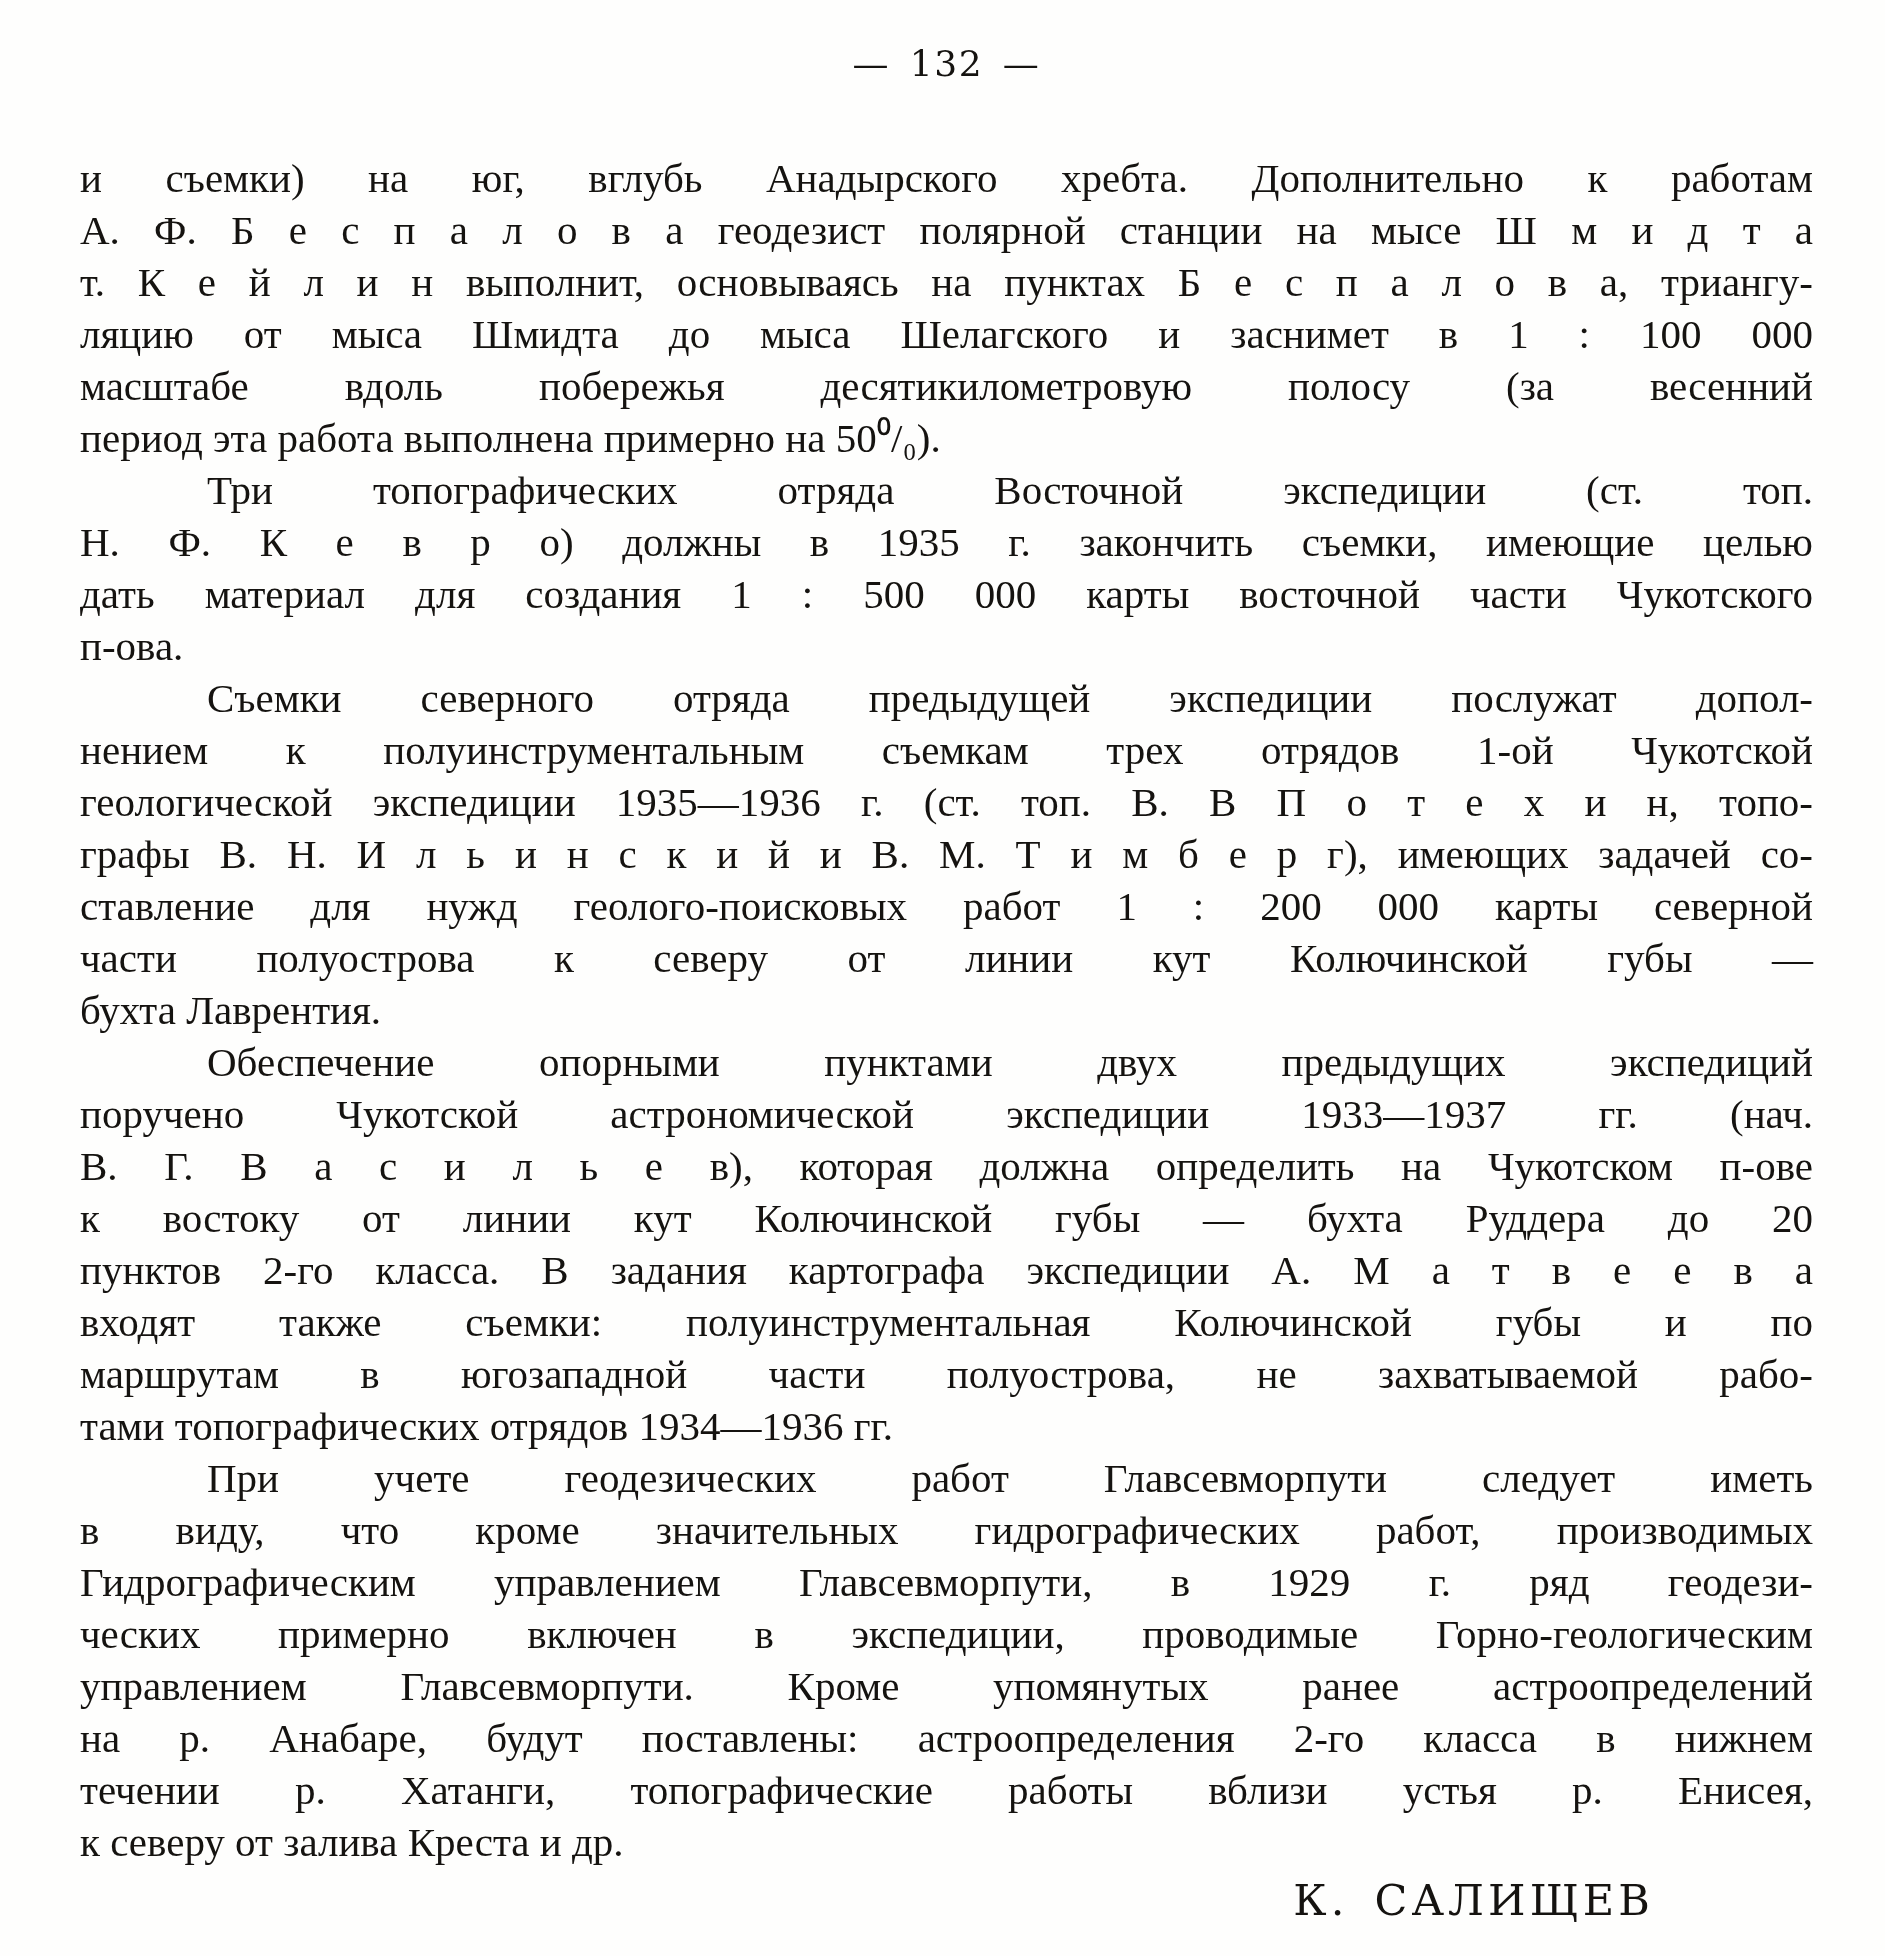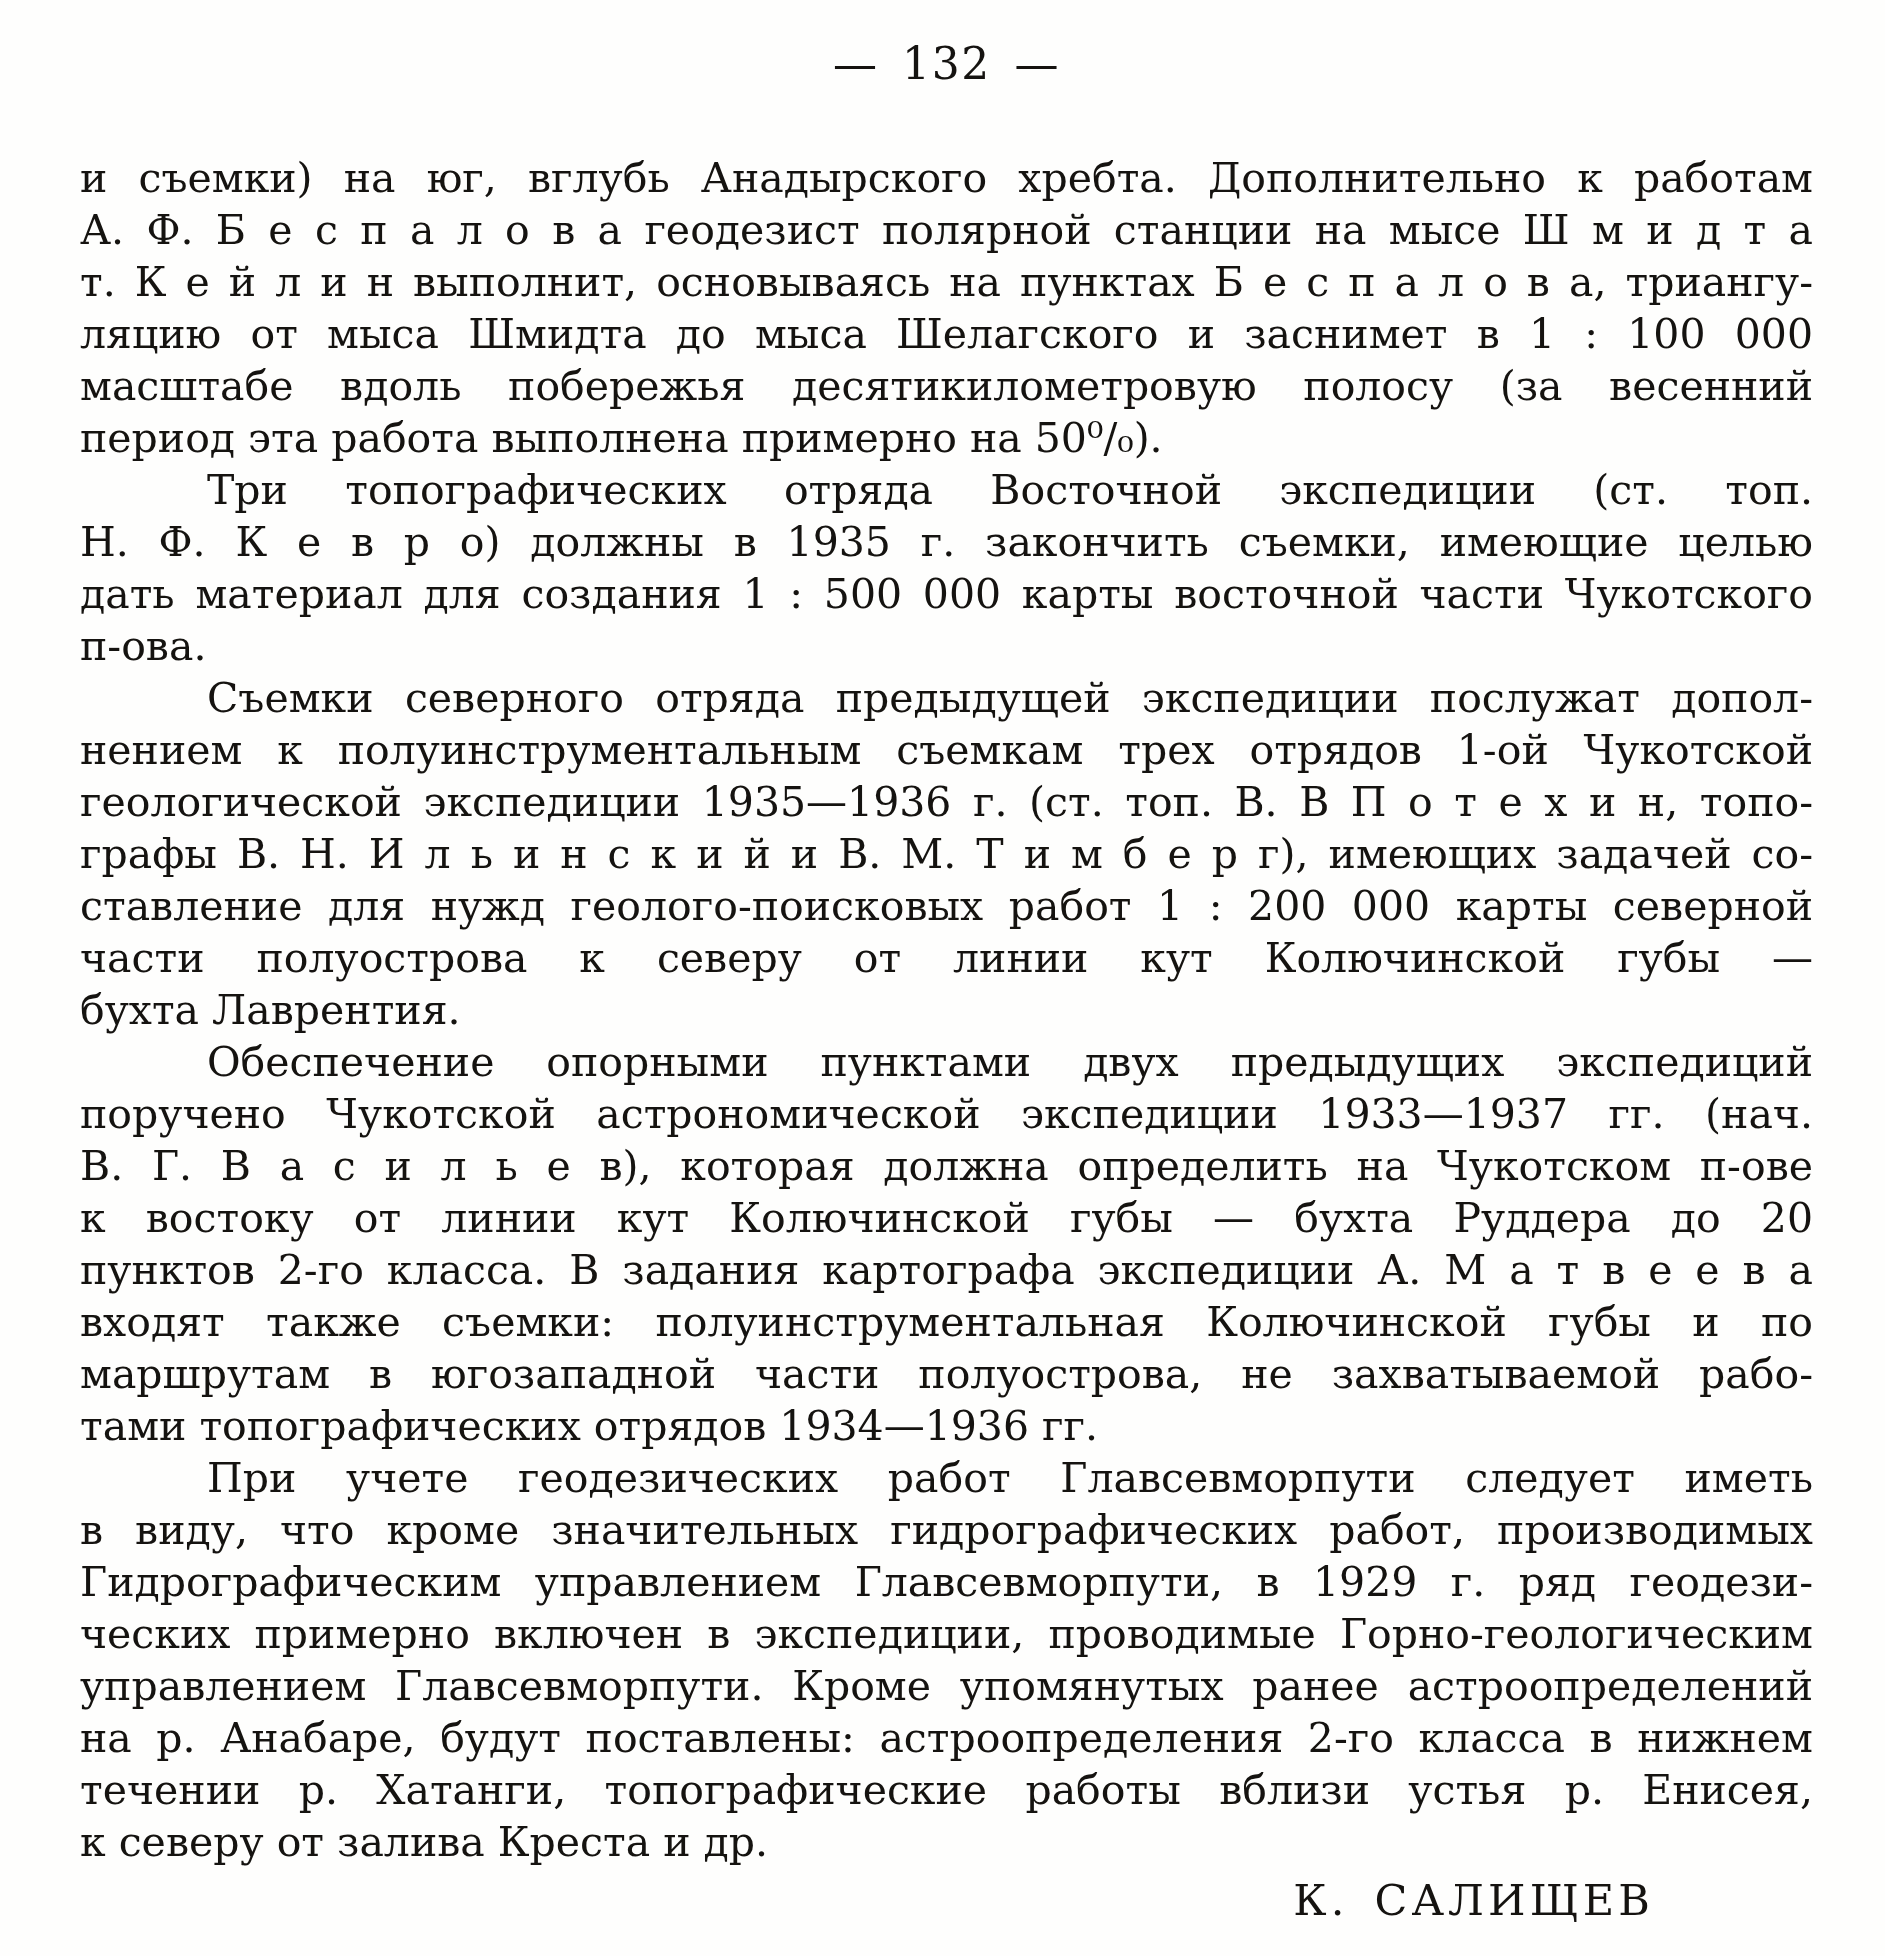--- a/index.html
+++ b/index.html
@@ -15,33 +15,34 @@
     color: #151310;
     font-family: "DejaVu Serif", "Liberation Serif", serif;
     overflow: hidden;
   }
   .pageno {
     position: absolute;
     top: 39px;
     left: 0;
     right: 0;
     text-align: center;
-    font-size: 44px;
+    font-size: 36px;
     line-height: 49px;
     word-spacing: 13px;
     letter-spacing: 1.6px;
     padding-left: 8px;
   }
   .body-text {
     position: absolute;
     left: 80px;
     top: 152px;
     width: 1733px;
     font-size: 41px;
     line-height: 52px;
+    font-family: Liberation Serif, serif;
   }
   .para { margin: 0; }
   .line {
     text-align: justify;
     text-align-last: justify;
   }
   .line.last {
     text-align: left;
     text-align-last: left;
   }

